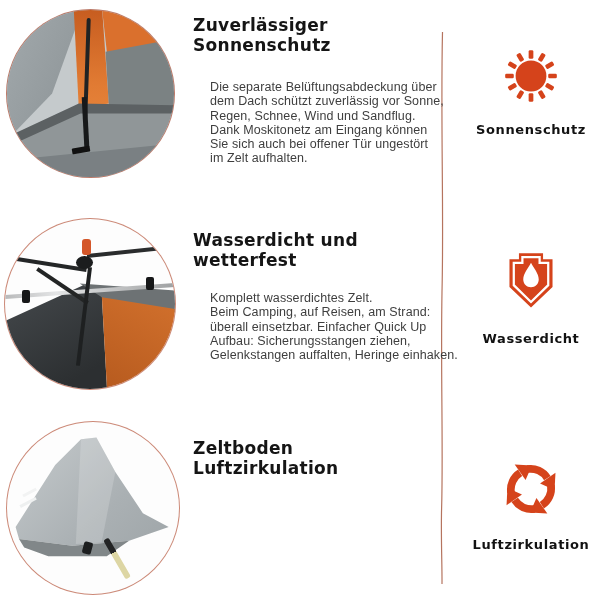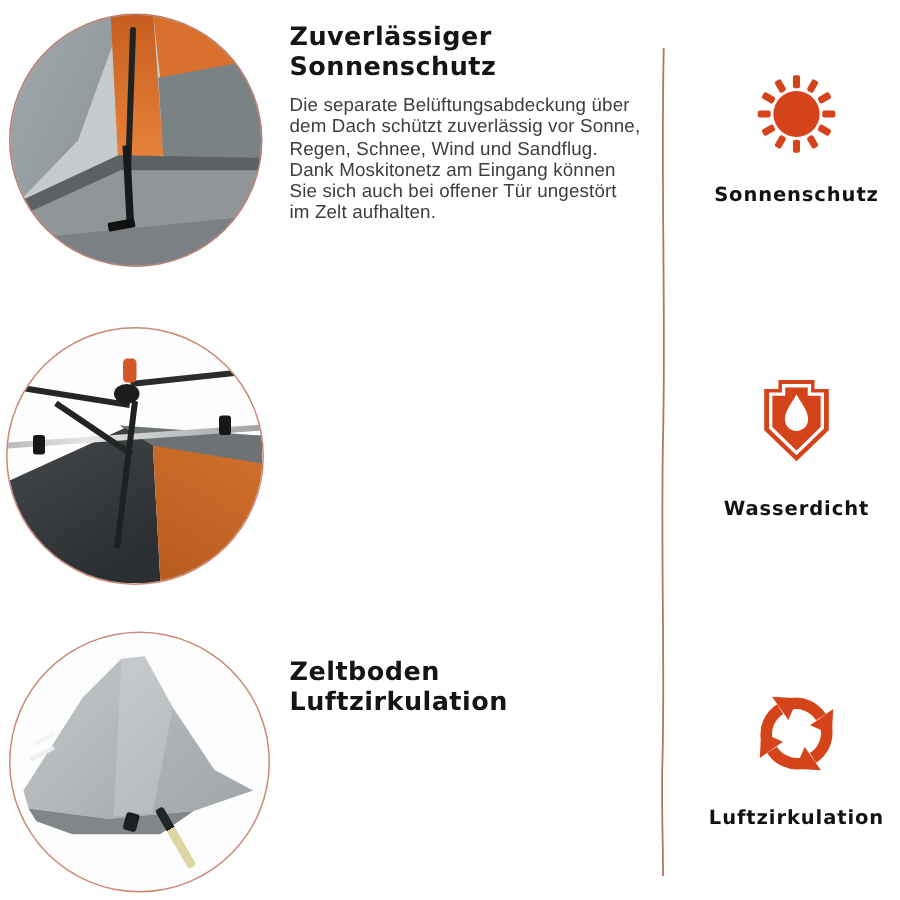--- a/index.html
+++ b/index.html
@@ -53,21 +53,21 @@
   .v-mark2{left:7%;top:46%;width:18px;height:2.5px;background:#eef0f0;transform:rotate(-28deg);}
   .v-strap{left:44%;top:70%;width:9px;height:12px;background:#1c1e1f;transform:rotate(15deg);border-radius:2px;}
   .v-pole{left:62%;top:66%;width:6px;height:26%;transform:rotate(-30deg);border-radius:2px;
           background:linear-gradient(#232425 0 35%,#ddd6a4 35%);}
 
   
   .heading{position:absolute;left:192px;width:260px;margin:1px;color:#151515;
            font-family:"DejaVu Sans",sans-serif;font-weight:700;
            font-size:17px;line-height:20px;letter-spacing:.3px;white-space:pre-line;}
   .h1{top:14px}.h2{top:229px}.h3{top:437px}
-  .body{position:absolute;left:193px;width:260px;margin:0;color:#3e3e3e;
+  .body{position:absolute;left:193px;width:260px;margin:17px;color:#3e3e3e;
         font-size:12.5px;line-height:14.3px;letter-spacing:.1px;white-space:pre-line;}
   .b1{top:63px}.b2{top:274px}.b3{top:488px}
 
   
   .divider{position:absolute;left:439px;top:32px;}
 
   
   .iconblock{position:absolute;left:452px;width:158px;text-align:center;}
   .ib1{top:47px}.ib2{top:249px}.ib3{top:460px}
   .ilabel{margin:0;color:#121212;font-family:"DejaVu Sans",sans-serif;font-weight:700;
@@ -131,20 +131,27 @@
     <div class="l g-bar"></div>
     <div class="l g-pole-a"></div>
     <div class="l g-pole-b"></div>
     <div class="l g-pole-c"></div>
     <div class="l g-pole-d"></div>
     <div class="l g-hub"></div>
     <div class="l g-cap"></div>
     <div class="l g-clip1"></div>
     <div class="l g-clip2"></div>
   </div>
+  <h2 class="heading h2">Wasserdicht und
+wetterfest</h2>
+  <p class="body b2">Komplett wasserdichtes Zelt.
+Beim Camping, auf Reisen, am Strand:
+überall einsetzbar. Einfacher Quick Up
+Aufbau: Sicherungsstangen ziehen,
+Gelenkstangen auffalten, Heringe einhaken.</p>
   <div class="iconblock ib2">
     <svg width="52" height="62" viewBox="0 0 60 72" color="#d5431b">
       <path fill="currentColor" d="M5,12 L16,12 L16,5 L44,5 L44,12 L55,12 L55,44 L30,68 L5,44 Z"></path>
       <path fill="none" stroke="#ffffff" stroke-width="2.6" d="M10,16 L20,16 L20,9.5 L40,9.5 L40,16 L50,16 L50,42 L30,61.5 L10,42 Z"></path>
       <path fill="#ffffff" d="M30,16 C33,22 39,28.5 39,35.5 C39,40.7 35,44.5 30,44.5 C25,44.5 21,40.7 21,35.5 C21,28.5 27,22 30,16 Z"></path>
     </svg>
     <div class="ilabel">Wasserdicht</div>
   </div>
 
   <div class="photo p3">

